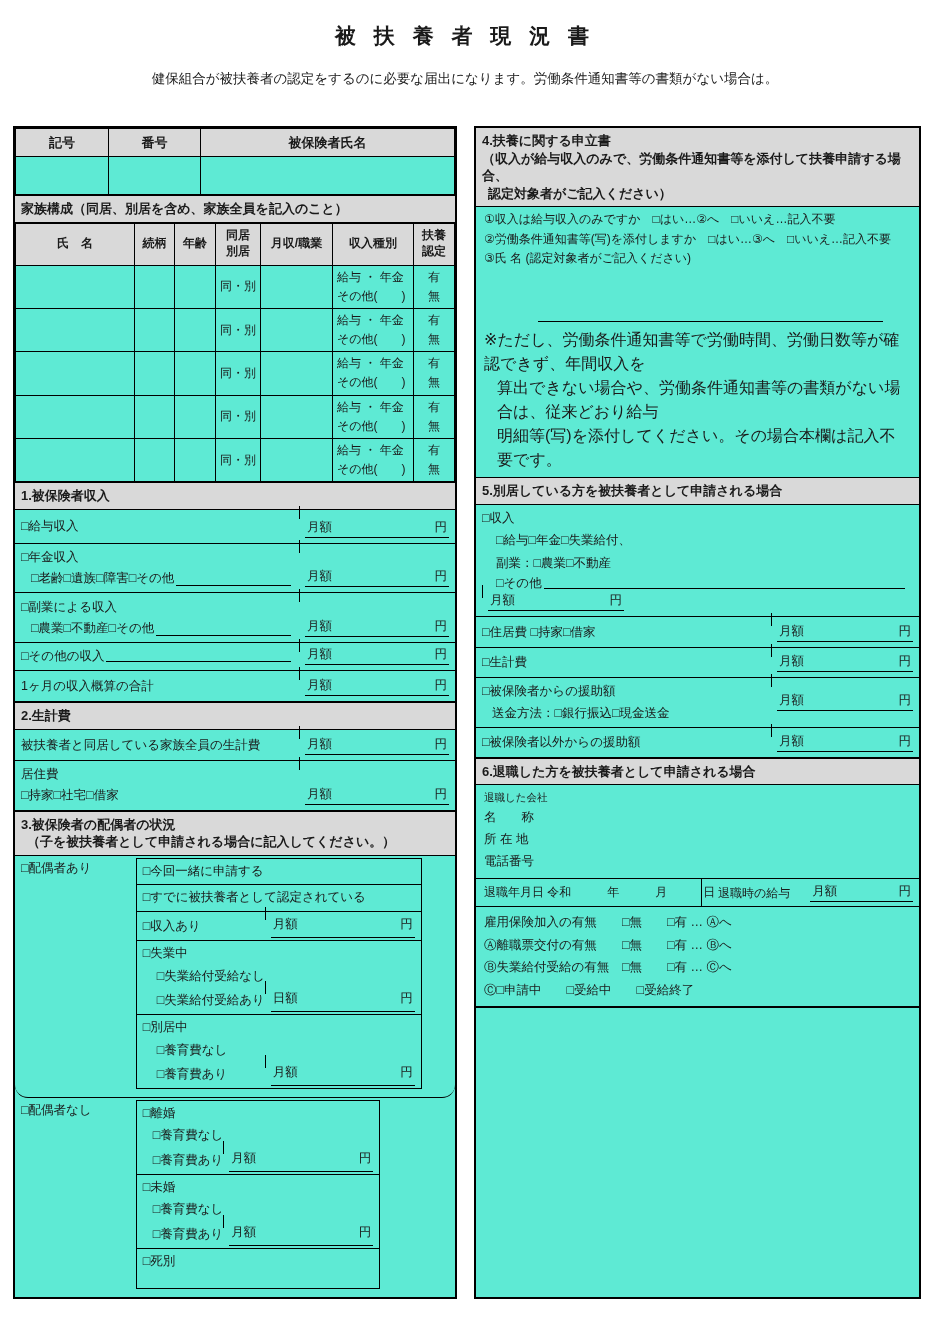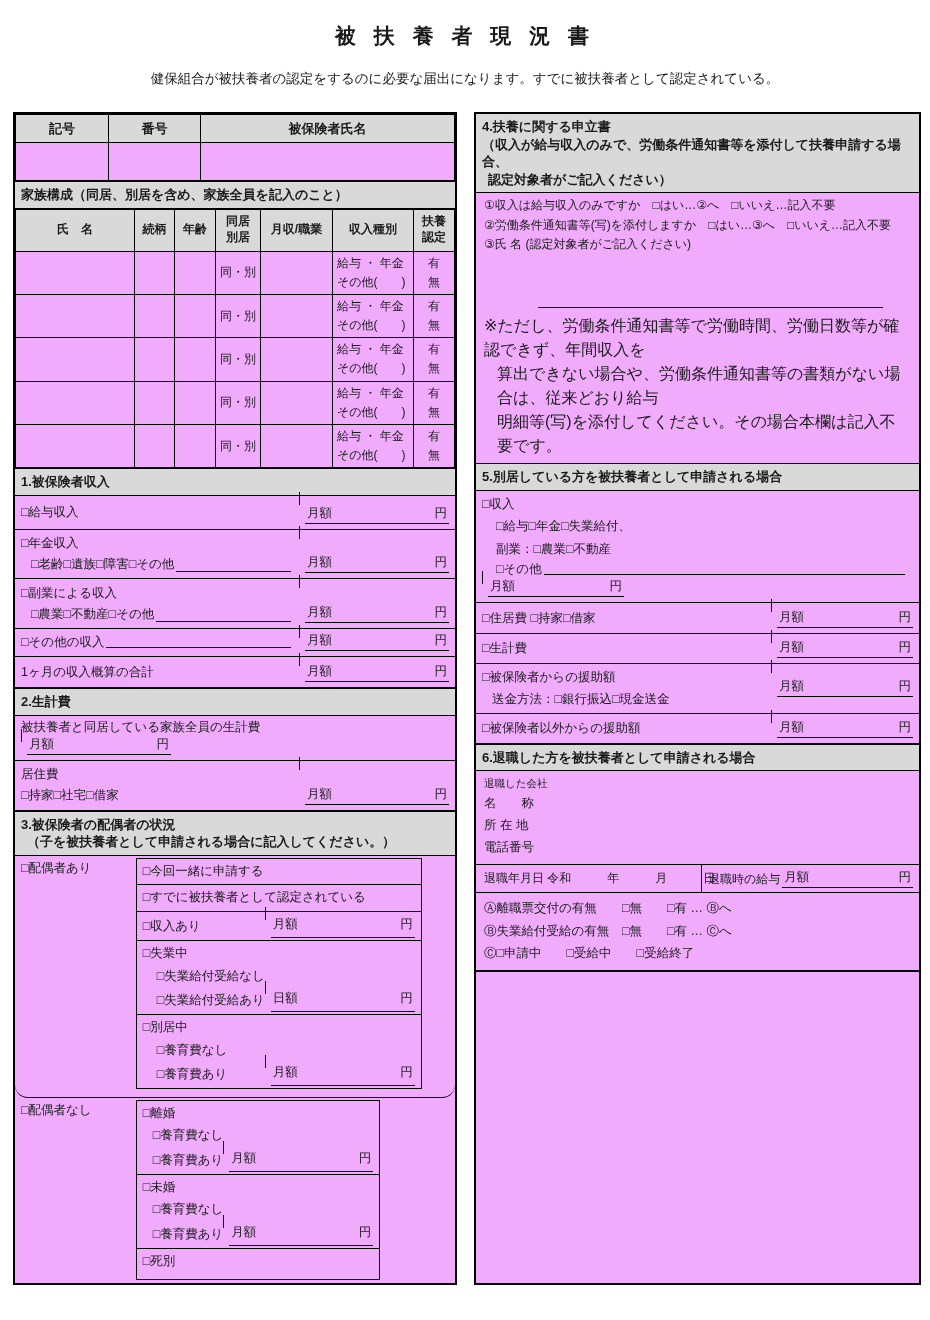--- a/index.html
+++ b/index.html
@@ -11,21 +11,21 @@
   }
   .title {
     position:absolute; top:22px; left:0; width:930px;
     text-align:center; font-size:21px; font-weight:bold; letter-spacing:6px;
   }
   .subtitle {
     position:absolute; top:70px; left:0; width:930px;
     text-align:center; font-size:13.5px;
   }
   .col {
-    position:absolute; top:112px; border:2px solid #000; background:#f0abfc;
+    position:absolute; top:126px; border:2px solid #000; background:#5eead4;
     display:flex; flex-direction:column; height:1173px; overflow:hidden;
   }
   .col-left  { left:13px;  width:444px; }
   .col-right { left:474px; width:447px; }
 
   table { border-collapse:collapse; width:100%; table-layout:fixed; }
   td { border:1px solid #000; padding:2px 4px; overflow:hidden; }
   .head td { background:#d9d9d9; font-weight:bold; text-align:center; vertical-align:middle; }
 
   .insured-table .head td { height:28px; font-size:13px; }
@@ -66,49 +66,49 @@
   .nbox { border:1px solid #000; margin:2px 5px 8px 38px; display:flex; flex-direction:column; }
   .nrow { border-bottom:1px solid #000; padding:2px 6px; line-height:1.75; }
   .nrow:last-child { border-bottom:none; }
   .nrow .lastline { display:flex; align-items:flex-end; }
   .nrow .lastline .llab { flex:1; }
   .nrow .amt { padding-bottom:0; }
 
   .h-mh20 { min-height:20px; } .h-mh26 { min-height:26px; }
   .r-salary { min-height:34px; } .r-pension { min-height:43px; } .r-side { min-height:50px; }
   .r-other { min-height:27px; } .r-total { min-height:31px; }
-  .r-living { min-height:31px;flex-direction:column; } .r-housing { min-height:43px; }
+  .r-living { min-height:31px; } .r-housing { min-height:43px; }
   .r5-grp { min-height:88px; } .r5-house { min-height:31px; } .r5-live { min-height:30px; }
   .r5-aid { min-height:43px; } .r5-aidx { min-height:30px; }
 
   .qline { padding:2px 8px 0 8px; font-size:12px; line-height:1.45; white-space:nowrap; flex-shrink:0; }
   .sigline { height:0; border-bottom:1px solid #000; width:345px; margin:54px 40px 0 62px; flex-shrink:0; }
   .notes { padding:6px 8px 5px 8px; font-size:16px; line-height:1.5; flex-shrink:0; }
   .notes .hang { padding-left:13px; }
 
   .grp-line { line-height:1.8;font-family:Liberation Mono, monospace; }
 
   .company-block { padding:3px 8px 6px 8px; border-bottom:1px solid #000; flex-shrink:0; line-height:1.75; }
   .company-note { font-size:10.5px; }
   .retire-row { display:flex; border-bottom:1px solid #000; flex-shrink:0; min-height:27px; }
   .retire-left { width:226px; flex-shrink:0; border-right:1px solid #000; padding:4px 4px 4px 8px; font-size:12px; white-space:nowrap; display:flex; align-items:center; }
-  .retire-right { flex:1; display:flex; align-items:flex-end; padding:4px 6px; gap:0; font-size:12px; }
+  .retire-right { flex:1; display:flex; align-items:flex-end; padding:4px 6px; gap:18px; font-size:12px;margin-left:10px; }
   .retire-right .fill { margin-left:2px; }
   .ins-block { padding:4px 8px 5px 8px; flex-shrink:0; line-height:1.8; font-size:12.5px; }
   .ins-line { display:flex; }
   .ins-lab { width:138px; flex-shrink:0; }
   .filler { flex:1; border-top:2px solid #000; }
 
   .footer { position:absolute; top:1323px; right:9px; font-size:11px; font-family:"DejaVu Sans Mono",monospace; }
 </style>
 </head>
 <body>
 
 <div class="title">被 扶 養 者 現 況 書</div>
-<div class="subtitle">健保組合が被扶養者の認定をするのに必要な届出になります。すでに被扶養者として認定されている。</div>
+<div class="subtitle">健保組合が被扶養者の認定をするのに必要な届出になります。労働条件通知書等の書類がない場合は。</div>
 
 <div class="col col-left">
 
   <table class="insured-table">
     <tbody>
         <tr class="head">
       <td style="width:93px">記号</td>
       <td style="width:92px">番号</td>
       <td>被保険者氏名</td>
     </tr>
@@ -491,20 +491,24 @@
       <span>退職時の給与</span>
       <span class="fill">
           <span>月額</span>
           <span>円</span>
         </span>
     </div>
   </div>
 
   <div class="ins-block">
     <div class="ins-line">
+      <span class="ins-lab">雇用保険加入の有無</span>
+      <span>□無　　□有 … Ⓐへ</span>
+    </div>
+    <div class="ins-line">
       <span class="ins-lab">Ⓐ離職票交付の有無</span>
       <span>□無　　□有 … Ⓑへ</span>
     </div>
     <div class="ins-line">
       <span class="ins-lab">Ⓑ失業給付受給の有無</span>
       <span>□無　　□有 … Ⓒへ</span>
     </div>
     <div>Ⓒ□申請中　　□受給中　　□受給終了</div>
   </div>
 

